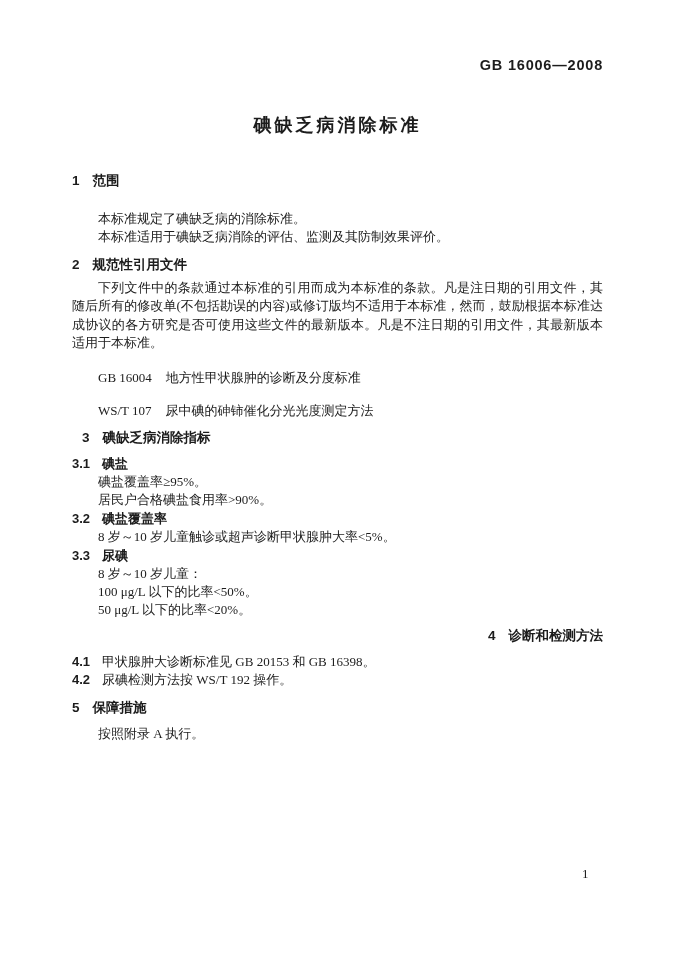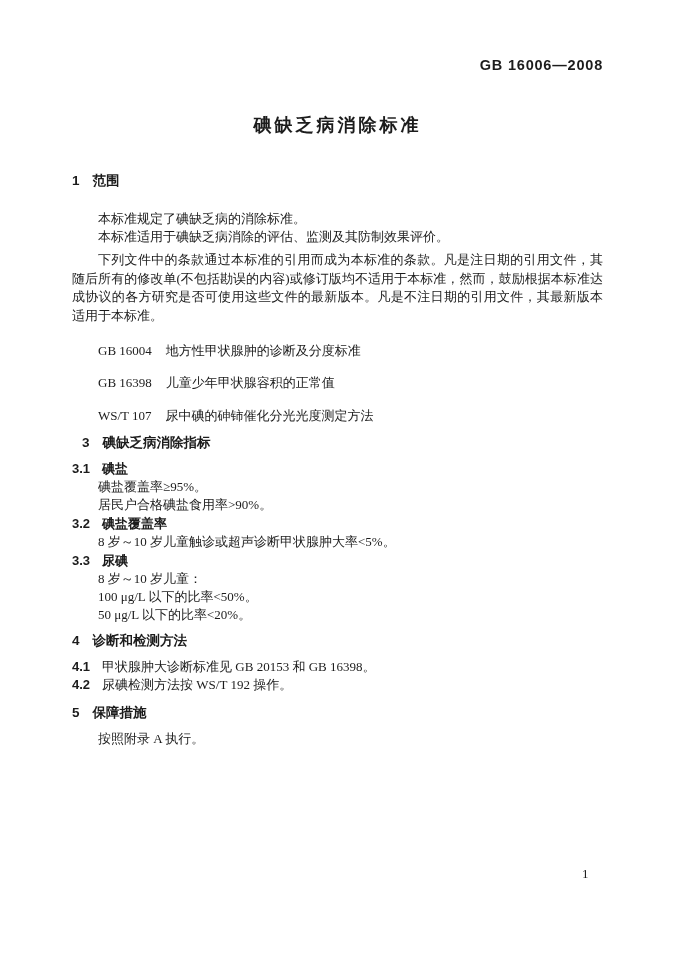--- a/index.html
+++ b/index.html
@@ -78,21 +78,21 @@
   }
   
   .mt-s1 { margin-top: 34px; }
   .mt-p1 { margin-top: 19px; }
   .mt-s2 { margin-top: 9px; }
   .mt-refs { margin-top: 2.5px; }
   .mt-s3 { margin-top: 8.5px; margin-left: 10px; }
   .mt-31 { margin-top: 7.5px; }
   .mt-32 { margin-top: 1px; }
   .mt-33 { margin-top: 1px; }
-  .mt-s4 { margin-top: 8px; }
+  .mt-s4 { margin-top: 8px; text-align: right; }
   .mt-c41 { margin-top: 7.5px; }
   .mt-s5 { margin-top: 9px; }
   .mt-last { margin-top: 7.5px; }
   
   .page-num {
     position: absolute;
     left: 582px;
     top: 866px;
     font-size: 13px;
     line-height: 16px;
@@ -110,27 +110,27 @@
   <div class="content">
 
     <div class="sec-heading mt-s1">
       <span class="sec-num">1</span><span>范围</span>
     </div>
     <div class="mt-p1">
       <div class="line indent">本标准规定了碘缺乏病的消除标准。</div>
       <div class="line indent">本标准适用于碘缺乏病消除的评估、监测及其防制效果评价。</div>
     </div>
 
+    <div class="sec-heading mt-s2">
+      <span class="sec-num">2</span><span>规范性引用文件</span>
+    </div>
     <div class="just-para">下列文件中的条款通过本标准的引用而成为本标准的条款。凡是注日期的引用文件，其随后所有的修改单(不包括勘误的内容)或修订版均不适用于本标准，然而，鼓励根据本标准达成协议的各方研究是否可使用这些文件的最新版本。凡是不注日期的引用文件，其最新版本适用于本标准。</div>
     <div class="mt-refs">
       <div class="ref-line indent">
         <span class="ref-code">GB 16004</span><span>地方性甲状腺肿的诊断及分度标准</span>
-      </div>
-      <div class="ref-line indent">
-        <span class="ref-code">GB 16398</span><span>儿童少年甲状腺容积的正常值</span>
       </div>
       <div class="ref-line indent">
         <span class="ref-code">WS/T 107</span><span>尿中碘的砷铈催化分光光度测定方法</span>
       </div>
     </div>
 
     <div class="sec-heading mt-s3">
       <span class="sec-num">3</span><span>碘缺乏病消除指标</span>
     </div>
 

